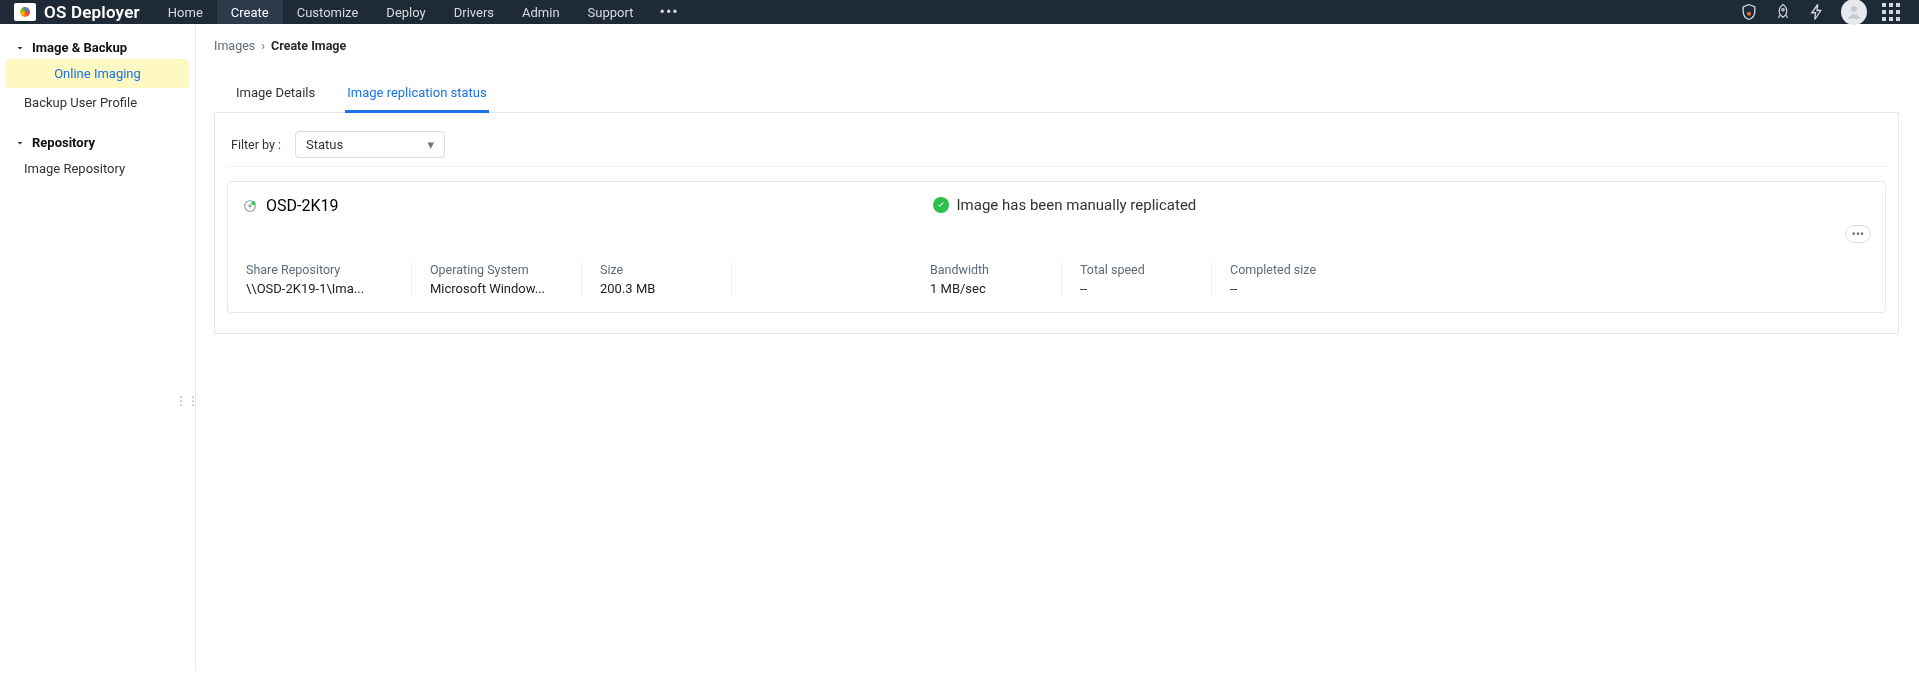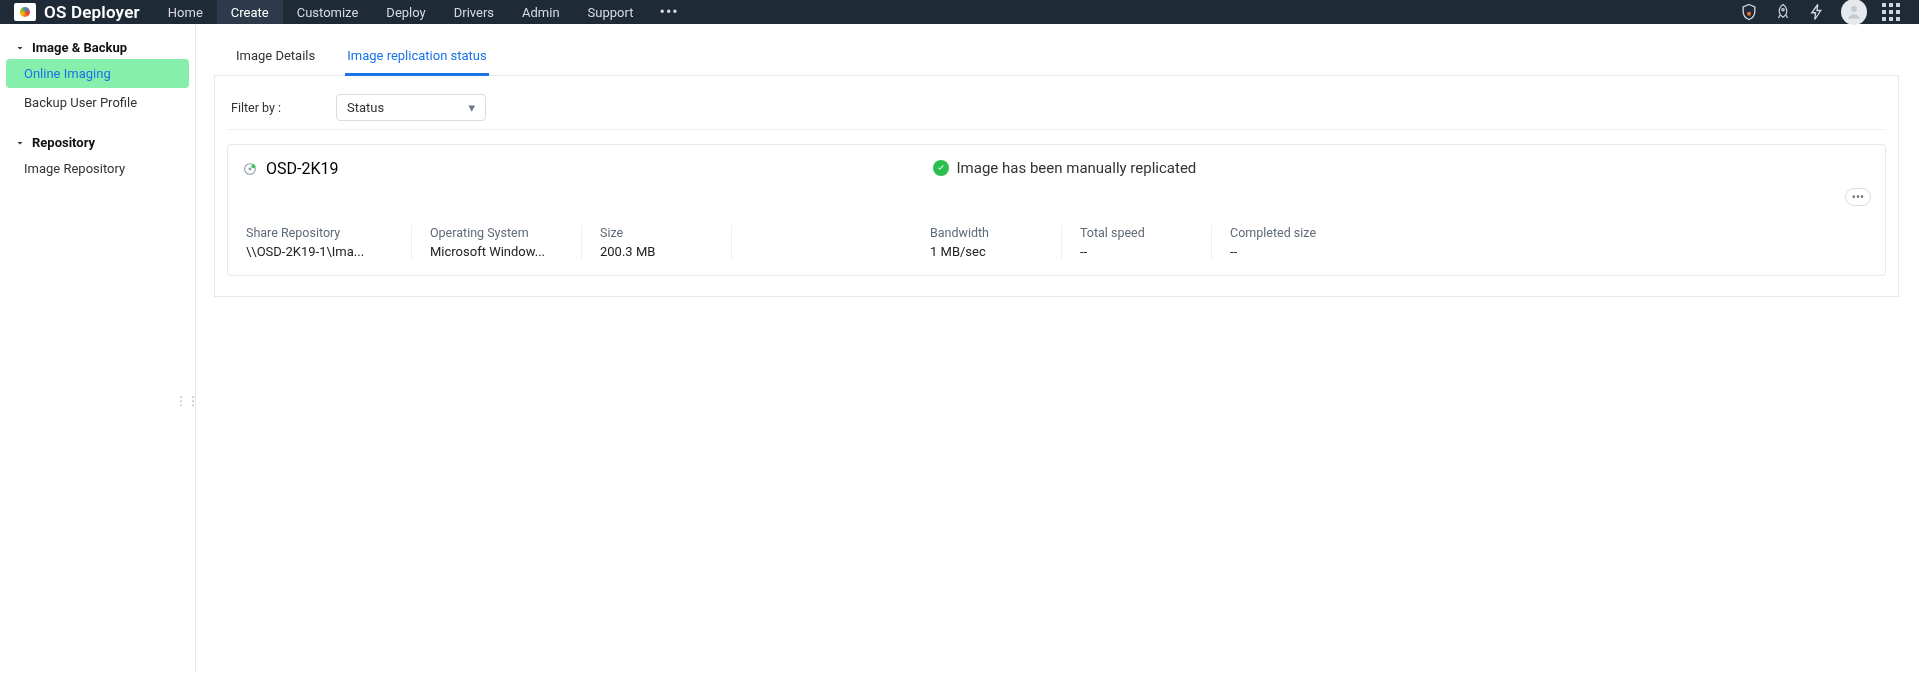--- a/index.html
+++ b/index.html
@@ -21,34 +21,34 @@
   .avatar { width:26px; height:26px; border-radius:50%; background:#e6eaef; display:flex; align-items:center; justify-content:center; }
   .avatar svg{ opacity:.45;}
   .app-grid { width:18px; height:18px; display:grid; grid-template-columns:repeat(3,4px); grid-template-rows:repeat(3,4px); gap:3px; }
   .app-grid span{ background:#cfd6de; width:4px; height:4px; }
   
   .layout { display:flex; height:calc(683px - 36px); }
   .sidebar { width:196px; border-right:1px solid #e5e8ec; padding:12px 6px; position:relative; }
   .sb-group { margin-bottom:14px; }
   .sb-head { display:flex; align-items:center; gap:6px; padding:4px 8px; font-weight:700; color:#111; font-size:13px; cursor:pointer; }
   .sb-item { display:block; padding:7px 18px; color:#333; cursor:pointer; border-radius:4px; font-size:13px; }
-  .sb-item.active { background:#86efac; color:#1a73e8; }
+  .sb-item.active { background:#fef9c3; color:#1a73e8;text-align:center; }
   .drag-handle { position:absolute; right:-4px; top:370px; color:#9aa1aa; font-size:12px; }
   
   .main { flex:1; padding:14px 20px 20px 18px; overflow:auto; }
   .breadcrumb { display:flex; align-items:center; gap:6px; color:#5f6b77; font-size:12.5px; margin-bottom:22px; }
   .breadcrumb .cur { font-weight:700; color:#2a2a2a; }
   .bc-sep { color:#6b7682; }
   .tabs { display:flex; gap:28px; border-bottom:1px solid #e5e8ec; padding-left:20px; }
   .tab { padding:10px 2px; color:#333; cursor:pointer; font-size:13px; border-bottom:3px solid transparent; margin-bottom:-1px; }
   .tab.active { color:#1a73e8; border-bottom-color:#1a73e8; }
   .panel { border-left:1px solid #e5e8ec; border-right:1px solid #e5e8ec; border-bottom:1px solid #e5e8ec; padding:18px 12px 20px 12px; }
   .filter-row { display:flex; align-items:center; gap:14px; padding:0 0 8px 4px; border-bottom:1px solid #eef1f4; }
   .filter-row label { color:#333; font-size:12.5px; }
-  .select { display:flex; align-items:flex-start; justify-content:space-between; gap:12px; border:1px solid #d7dde3; border-radius:4px; padding:5px 10px; width:150px; background:#fff; cursor:pointer; color:#333; font-size:13px;margin-left:41px; }
+  .select { display:flex; align-items:flex-start; justify-content:space-between; gap:12px; border:1px solid #d7dde3; border-radius:4px; padding:5px 10px; width:150px; background:#fff; cursor:pointer; color:#333; font-size:13px; }
   .select .caret { color:#6b7682; }
   
   .card { border:1px solid #e5e8ec; border-radius:4px; margin-top:14px; padding:14px 14px 16px 14px; position:relative; }
   .card-title-wrap { display:flex; align-items:center; gap:8px; font-size:16px; color:#000; }
   .card-title-wrap .cicon { width:16px; height:16px; }
   .card-status { display:flex; align-items:center; gap:8px; margin-left:260px; }
   .status-icon { width:16px; height:16px; border-radius:50%; background:#2cbf4e; display:flex; align-items:center; justify-content:center; }
   .status-icon svg { width:10px; height:10px; }
   .status-text { color:#333; font-size:15px; }
   .row-actions { position:absolute; right:14px; top:44px; }
@@ -156,20 +156,25 @@
             <path fill="#333" d="M7 10l5 5 5-5z"></path>
           </svg>
         <span>Repository</span>
       </div>
       <span class="sb-item">Image Repository</span>
     </div>
     <span class="drag-handle">⋮⋮</span>
   </div>
 
   <div class="main">
+    <div class="breadcrumb">
+      <span>Images</span>
+      <span class="bc-sep">›</span>
+      <span class="cur">Create Image</span>
+    </div>
 
     <div class="tabs">
       <div class="tab">Image Details</div>
       <div class="tab active">Image replication status</div>
     </div>
 
     <div class="panel">
       <div class="filter-row">
         <label>Filter by :</label>
         <div class="select">

